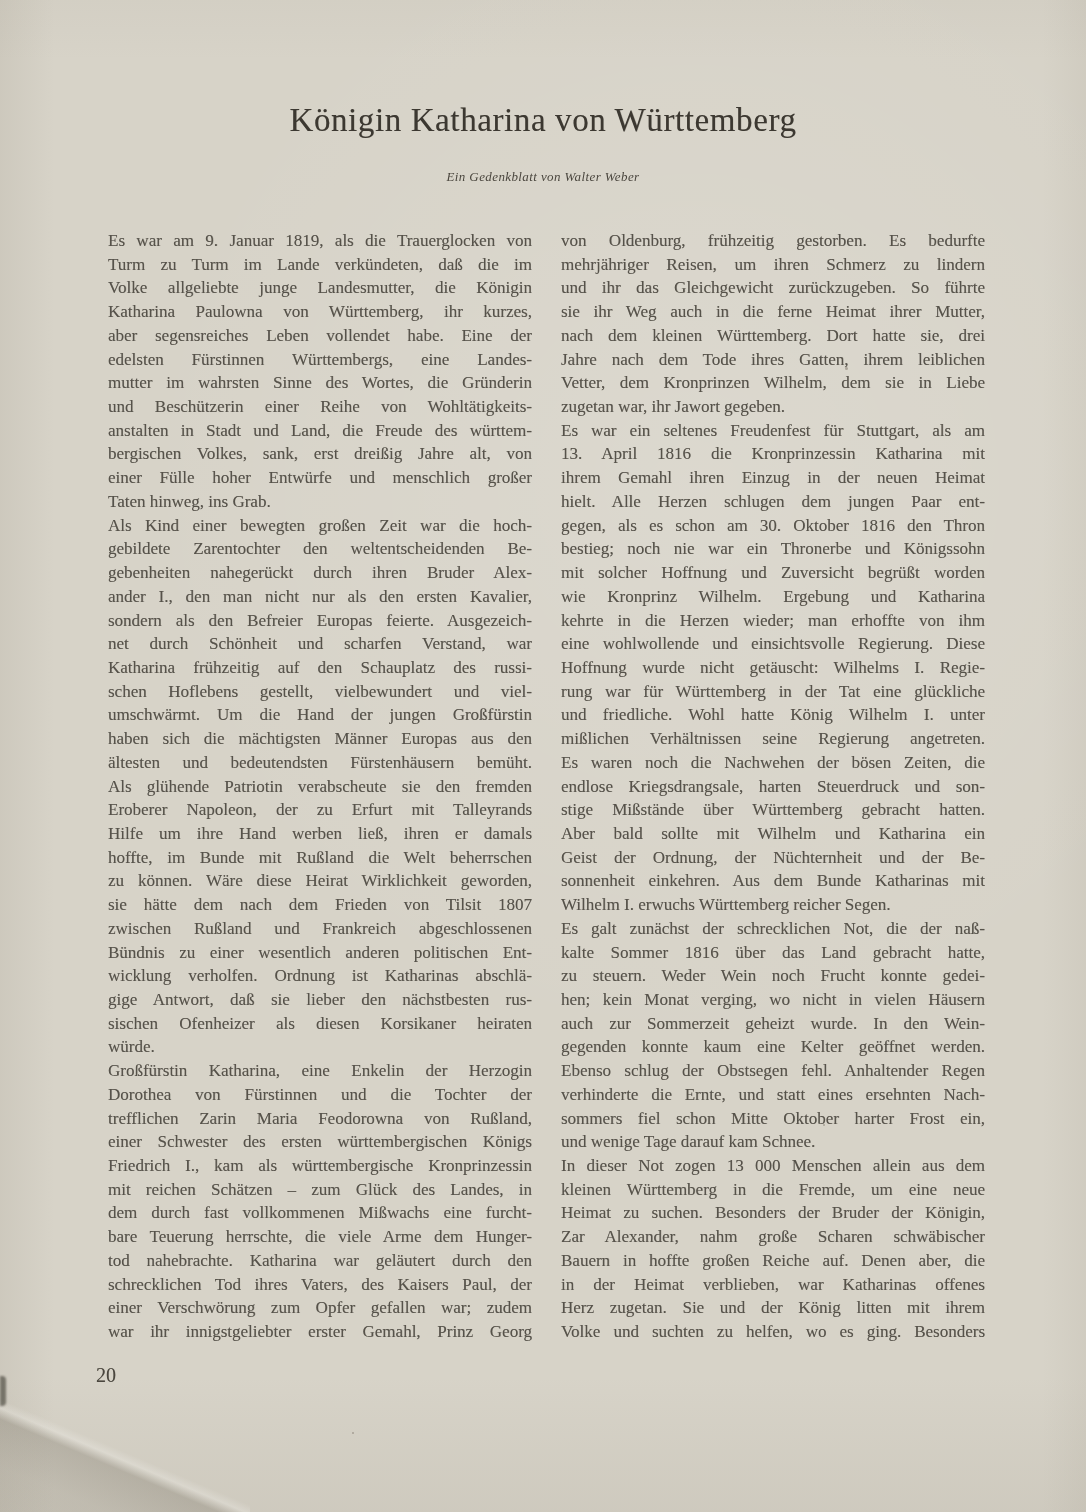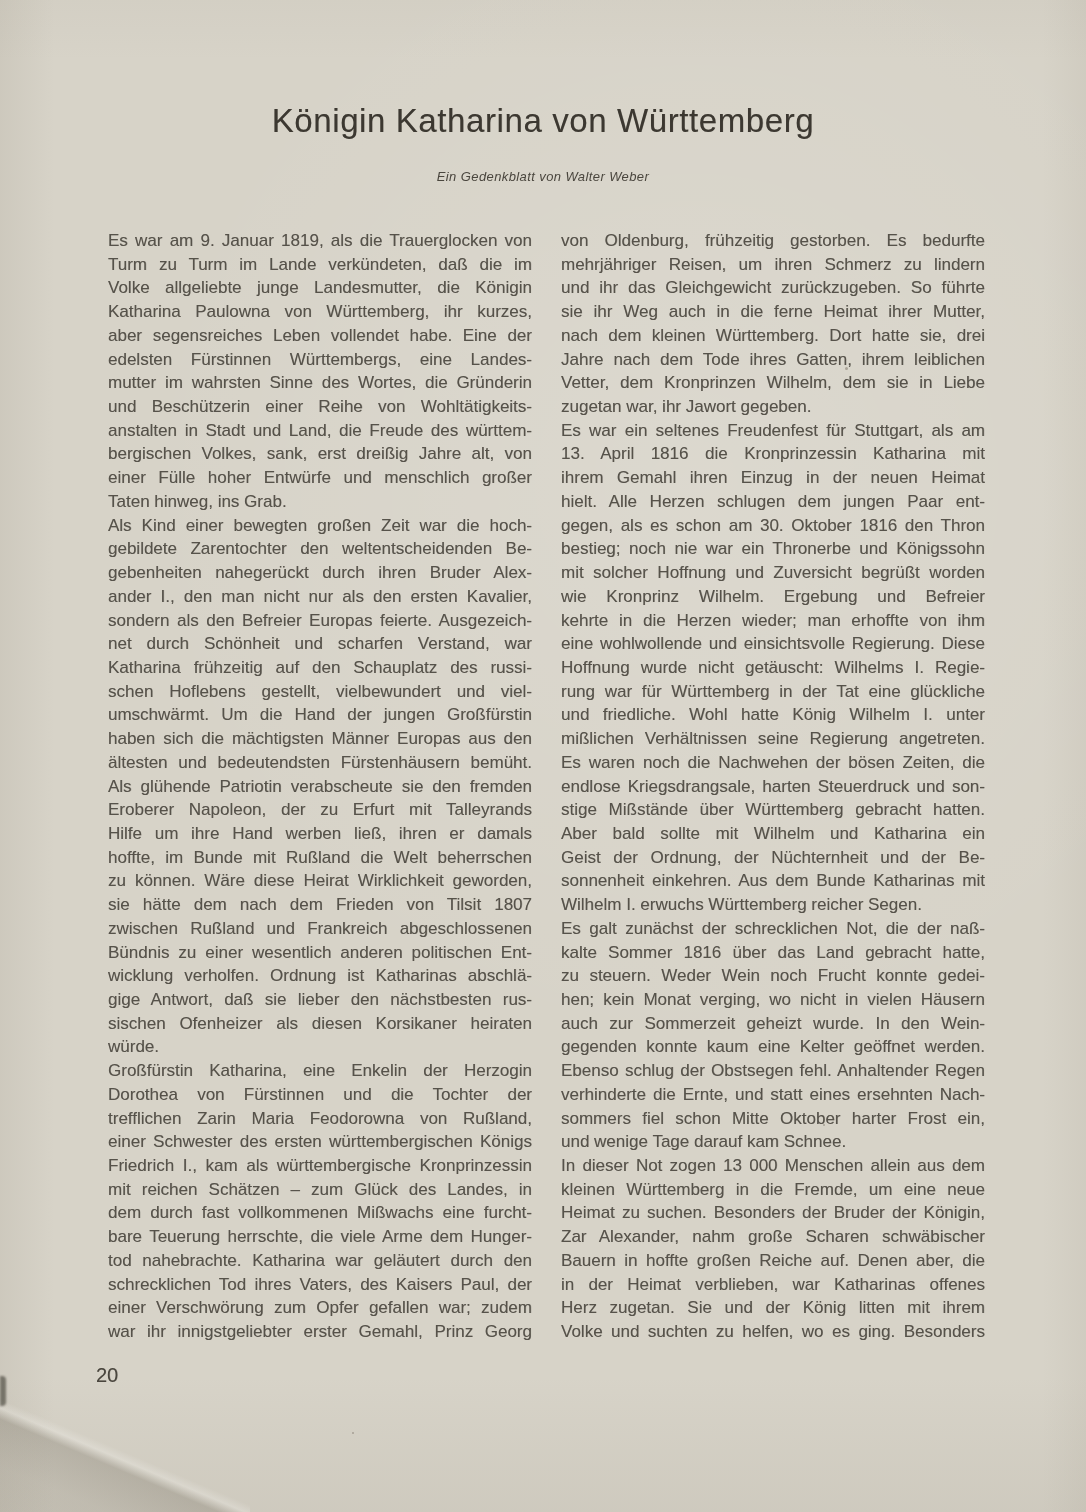--- a/index.html
+++ b/index.html
@@ -11,21 +11,21 @@
   html, body {
     margin: 0;
     padding: 0;
     background: var(--paper);
   }
   .page {
     position: relative;
     width: 1086px;
     height: 1512px;
     overflow: hidden;
-    font-family: Liberation Sans, sans-serif;
+    font-family: Liberation Serif, serif;
     background:
       radial-gradient(ellipse 75% 55% at 64% 32%, rgba(255,255,255,0.12), rgba(255,255,255,0) 70%),
       linear-gradient(90deg, rgba(118,110,94,0.10) 0%, rgba(118,110,94,0) 5%),
       linear-gradient(270deg, rgba(118,110,94,0.07) 0%, rgba(118,110,94,0) 4%),
       linear-gradient(0deg, rgba(118,110,94,0.09) 0%, rgba(118,110,94,0) 9%),
       linear-gradient(180deg, rgba(118,110,94,0.04) 0%, rgba(118,110,94,0) 4%),
       var(--paper);
   }
   .corner-fold {
     position: absolute;
@@ -178,21 +178,21 @@
         <div class="line">Jahre nach dem Tode ihres Gatten, ihrem leiblichen</div>
         <div class="line">Vetter, dem Kronprinzen Wilhelm, dem sie in Liebe</div>
         <div class="line end">zugetan war, ihr Jawort gegeben.</div>
         <div class="line">Es war ein seltenes Freudenfest für Stuttgart, als am</div>
         <div class="line">13. April 1816 die Kronprinzessin Katharina mit</div>
         <div class="line">ihrem Gemahl ihren Einzug in der neuen Heimat</div>
         <div class="line">hielt. Alle Herzen schlugen dem jungen Paar ent-</div>
         <div class="line">gegen, als es schon am 30. Oktober 1816 den Thron</div>
         <div class="line">bestieg; noch nie war ein Thronerbe und Königssohn</div>
         <div class="line">mit solcher Hoffnung und Zuversicht begrüßt worden</div>
-        <div class="line">wie Kronprinz Wilhelm. Ergebung und Befreier</div>
+        <div class="line">wie Kronprinz Wilhelm. Ergebung und Katharina</div>
         <div class="line">kehrte in die Herzen wieder; man erhoffte von ihm</div>
         <div class="line">eine wohlwollende und einsichtsvolle Regierung. Diese</div>
         <div class="line">Hoffnung wurde nicht getäuscht: Wilhelms I. Regie-</div>
         <div class="line">rung war für Württemberg in der Tat eine glückliche</div>
         <div class="line">und friedliche. Wohl hatte König Wilhelm I. unter</div>
         <div class="line">mißlichen Verhältnissen seine Regierung angetreten.</div>
         <div class="line">Es waren noch die Nachwehen der bösen Zeiten, die</div>
         <div class="line">endlose Kriegsdrangsale, harten Steuerdruck und son-</div>
         <div class="line">stige Mißstände über Württemberg gebracht hatten.</div>
         <div class="line">Aber bald sollte mit Wilhelm und Katharina ein</div>

